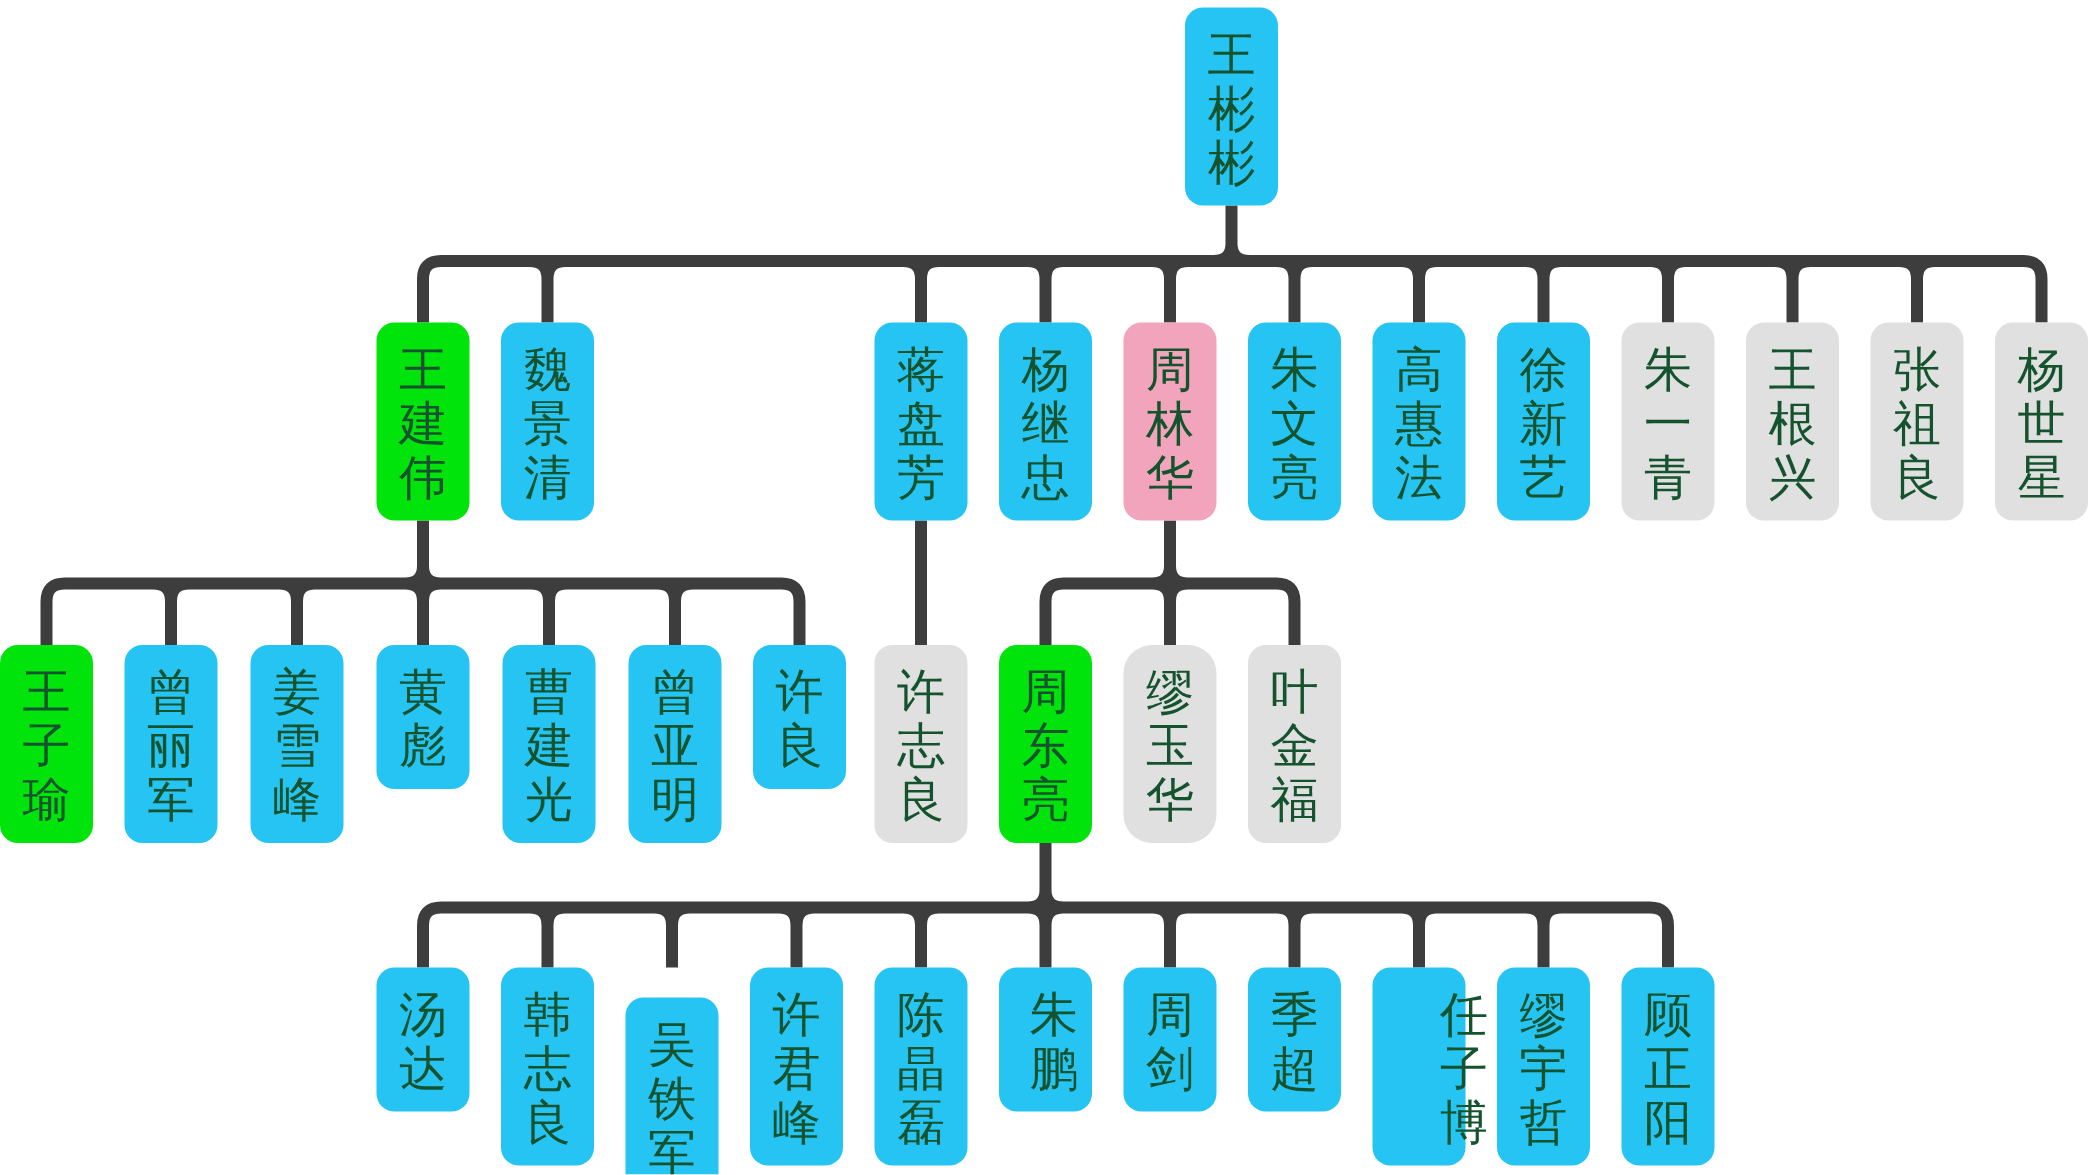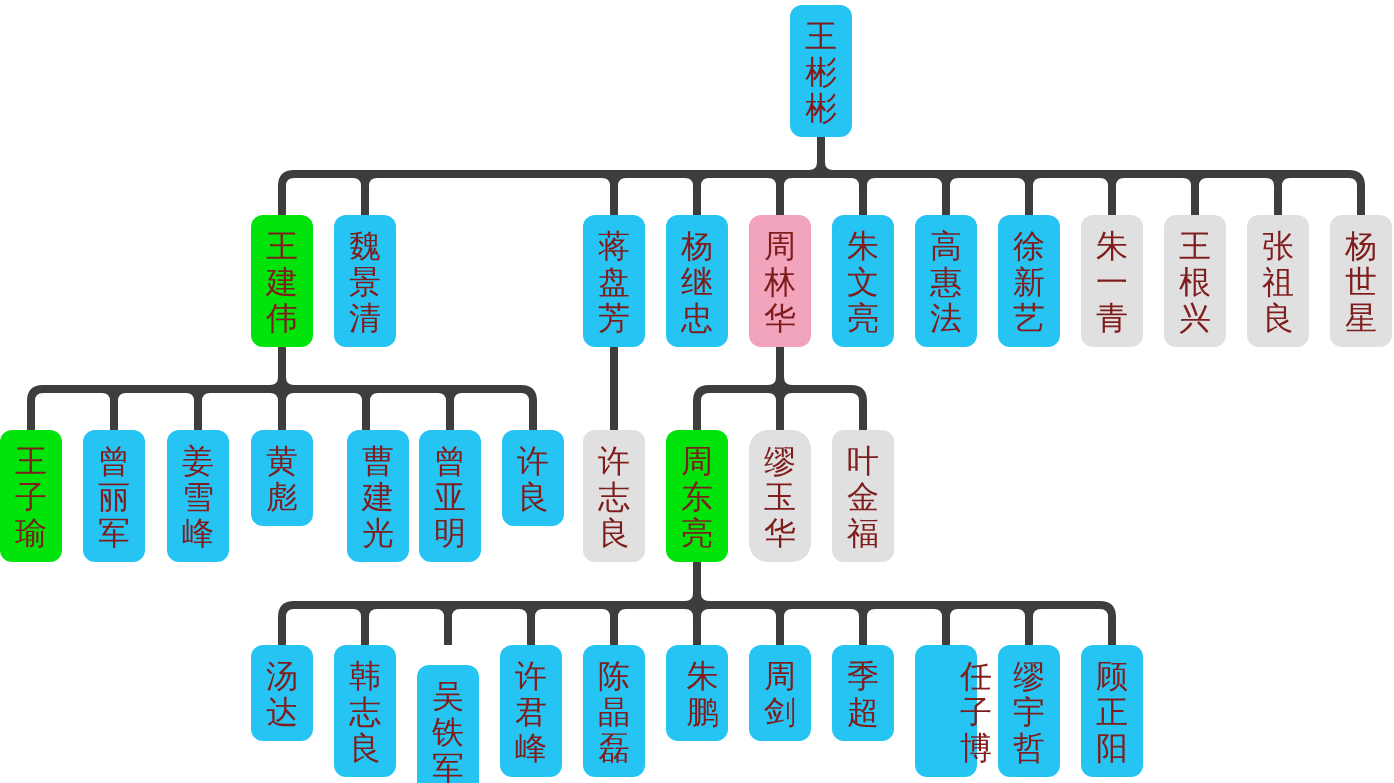--- a/index.html
+++ b/index.html
@@ -18,21 +18,21 @@
     box-sizing:border-box;
   }
   .vtext{
     display:block;
     width:34px;
     margin:13px auto 0 auto;
     font-size:32px;
     line-height:36px;
     text-align:center;
     word-break:break-all;
-    color:#7f1d1d;
+    color:#14532d;
     letter-spacing:0;
     user-select:none;
   }
 </style>
 </head>
 <body>
 
 <div id="stage">
   <svg id="wires" width="1394" height="783" viewBox="0 0 1394 783">
     <path id="wirepath" fill="none" stroke-width="8" d="M282 215V186Q282 174 294 174H1349Q1361 174 1361 186V215 M365 174V215 M353 174Q365 174 365 186 M377 174Q365 174 365 186 M614 174V215 M602 174Q614 174 614 186 M626 174Q614 174 614 186 M697 174V215 M685 174Q697 174 697 186 M709 174Q697 174 697 186 M780 174V215 M768 174Q780 174 780 186 M792 174Q780 174 780 186 M863 174V215 M851 174Q863 174 863 186 M875 174Q863 174 863 186 M946 174V215 M934 174Q946 174 946 186 M958 174Q946 174 946 186 M1029 174V215 M1017 174Q1029 174 1029 186 M1041 174Q1029 174 1029 186 M1112 174V215 M1100 174Q1112 174 1112 186 M1124 174Q1112 174 1112 186 M1195 174V215 M1183 174Q1195 174 1195 186 M1207 174Q1195 174 1195 186 M1278 174V215 M1266 174Q1278 174 1278 186 M1290 174Q1278 174 1278 186 M821 137V174 M809 174Q821 174 821 162 M833 174Q821 174 821 162 M31 430V401Q31 389 43 389H521Q533 389 533 401V430 M114 389V430 M102 389Q114 389 114 401 M126 389Q114 389 114 401 M198 389V430 M186 389Q198 389 198 401 M210 389Q198 389 198 401 M282 389V430 M270 389Q282 389 282 401 M294 389Q282 389 282 401 M366 389V430 M354 389Q366 389 366 401 M378 389Q366 389 366 401 M450 389V430 M438 389Q450 389 450 401 M462 389Q450 389 450 401 M282 347V389 M270 389Q282 389 282 377 M294 389Q282 389 282 377 M614 347V430 M697 430V401Q697 389 709 389H851Q863 389 863 401V430 M780 389V430 M768 389Q780 389 780 401 M792 389Q780 389 780 401 M780 347V389 M768 389Q780 389 780 377 M792 389Q780 389 780 377 M282 645V617Q282 605 294 605H1100Q1112 605 1112 617V645 M365 605V645 M353 605Q365 605 365 617 M377 605Q365 605 365 617 M448 605V645 M436 605Q448 605 448 617 M460 605Q448 605 448 617 M531 605V645 M519 605Q531 605 531 617 M543 605Q531 605 531 617 M614 605V645 M602 605Q614 605 614 617 M626 605Q614 605 614 617 M697 605V645 M685 605Q697 605 697 617 M709 605Q697 605 697 617 M780 605V645 M768 605Q780 605 780 617 M792 605Q780 605 780 617 M863 605V645 M851 605Q863 605 863 617 M875 605Q863 605 863 617 M946 605V645 M934 605Q946 605 946 617 M958 605Q946 605 946 617 M1029 605V645 M1017 605Q1029 605 1029 617 M1041 605Q1029 605 1029 617 M697 562V605 M685 605Q697 605 697 593 M709 605Q697 605 697 593 " stroke="#3d3d3d"></path>
@@ -82,21 +82,21 @@
       </div>
       <div class="node" style="left: 83px; top: 430px; height: 132px; background: rgb(37, 196, 242);">
         <span class="vtext">曾丽军</span>
       </div>
       <div class="node" style="left: 167px; top: 430px; height: 132px; background: rgb(37, 196, 242);">
         <span class="vtext">姜雪峰</span>
       </div>
       <div class="node" style="left: 251px; top: 430px; height: 96px; background: rgb(37, 196, 242);">
         <span class="vtext">黄彪</span>
       </div>
-      <div class="node" style="left: 335px; top: 430px; height: 132px; background: rgb(37, 196, 242); margin-left: 12px;">
+      <div class="node" style="left: 335px; top: 430px; height: 132px; background: rgb(37, 196, 242);">
         <span class="vtext">曹建光</span>
       </div>
       <div class="node" style="left: 419px; top: 430px; height: 132px; background: rgb(37, 196, 242);">
         <span class="vtext">曾亚明</span>
       </div>
       <div class="node" style="left: 502px; top: 430px; height: 96px; background: rgb(37, 196, 242);">
         <span class="vtext">许良</span>
       </div>
       <div class="node" style="left: 583px; top: 430px; height: 132px; background: rgb(224, 224, 224);">
         <span class="vtext">许志良</span>

